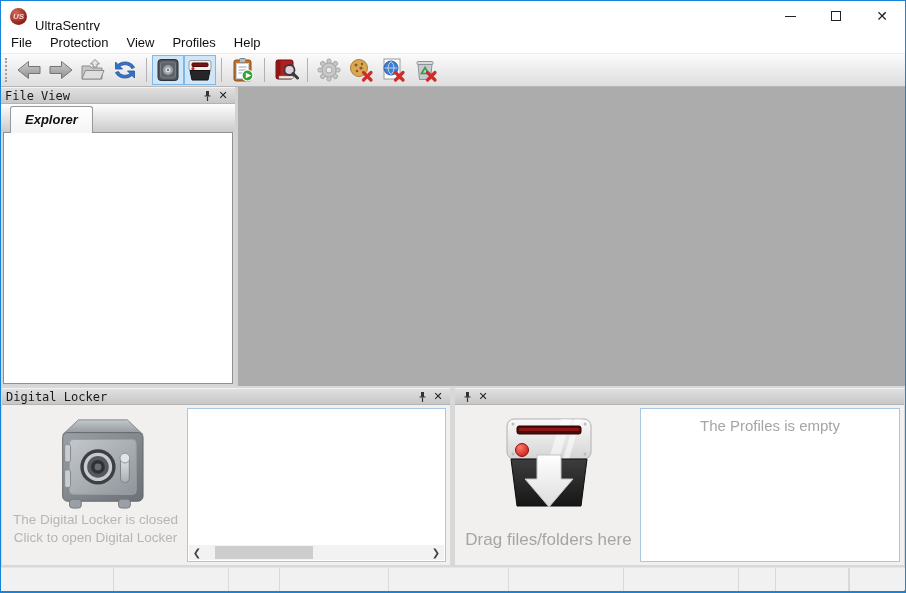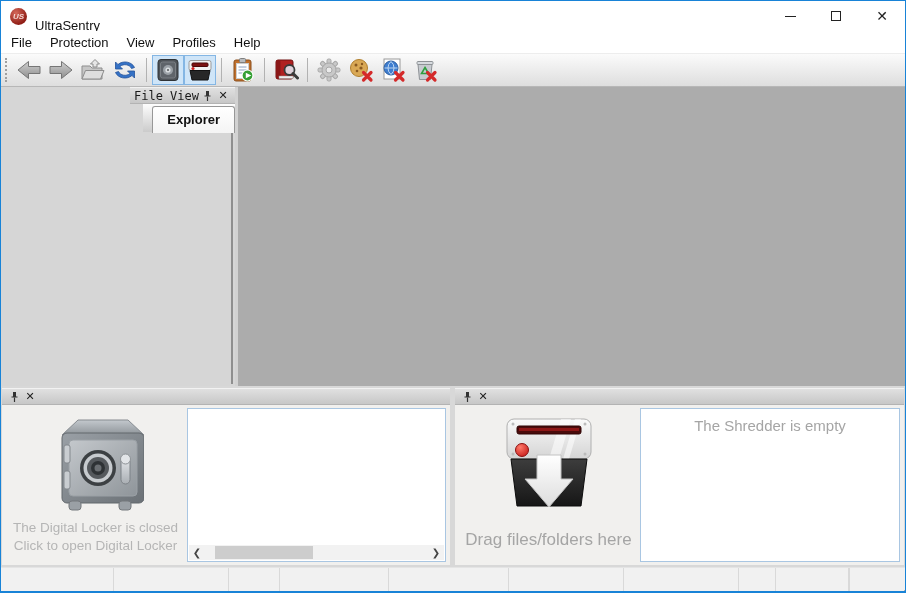--- a/index.html
+++ b/index.html
@@ -35,47 +35,47 @@
     display:flex; align-items:center; padding-left:2px; flex:0 0 auto; }
   .tgrip { height:24px; width:3px; border-left:2px dotted #9f9f9f; margin:0 5px 0 2px; }
   .tb { width:32px; height:30px; display:flex; align-items:center; justify-content:center;
     background:transparent; border:1px solid transparent; padding:0; }
   .tb.active { background:#cfe5f8; border-color:#84b6e4; }
   .tsep { width:1px; height:24px; background:#b2b2b2; margin:0 5px; flex:0 0 auto; }
 
   
   .workspace { height:299px; display:flex; background:#acacac; flex:0 0 auto; }
   .fileview { width:237px; background:#d6d6d6; display:flex; flex-direction:column;
-    border-right:3px solid #d2d2d2; flex:0 0 auto;align-items:flex-end; }
+    border-right:3px solid #d2d2d2; flex:0 0 auto; }
   .panel-header { height:17px; background:linear-gradient(#e0e0e0,#c7c7c7);
     border-top:1px solid #f2f2f2; border-bottom:1px solid #b3b3b3;
     display:flex; align-items:center; padding:0 4px;
     font:12px "DejaVu Sans Mono", monospace; color:#1a1a1a; flex:0 0 auto; }
   .ph-title { flex:1; white-space:nowrap; }
   .ph-btn { width:16px; height:15px; display:flex; align-items:center; justify-content:center;
     background:transparent; border:none; color:#222; font-size:11px; line-height:1; padding:0; }
   .tabstrip { height:28px; background:linear-gradient(#fdfdfd,#cbcbcb);
-    display:flex; align-items:flex-end; padding-left:9px; flex:0 0 auto; }
+    display:flex; align-items:flex-end; padding-left:9px; flex:0 0 auto;font-style:italic; }
   .tab { position:relative; top:1px; background:linear-gradient(#ffffff,#f4f4f4);
     border:1px solid #979797; border-bottom:none; border-radius:3px 3px 0 0;
     padding:5px 14px 6px; font-weight:bold; font-size:13px; color:#111; }
   .fv-content { flex:1; margin:0 2px 2px; background:#fff; border:1px solid #8f8f8f; }
   .mainarea { flex:1; background:#acacac; }
 
   
   .bottom { height:181px; background:#d8d8d8; display:flex; padding:2px 1px; gap:5px; flex:0 0 auto; }
   .bpanel { display:flex; flex-direction:column; background:#f1f0ee; }
   .bpanel.dl { width:448px; flex:0 0 auto; }
   .bpanel.fs { flex:1; }
   .bp-content { flex:1; display:flex; padding:2px 3px 2px 2px; overflow:hidden; }
   .bp-left { width:183px; flex:0 0 auto; display:flex; flex-direction:column; align-items:center; }
   .bp-left .spacer { flex:1; }
   .bp-list { flex:1; background:#fff; border:1px solid #a9c6e2; position:relative; margin:1px 1px 1px 0; }
   .dl-caption { font-size:13.5px; color:#b5b5b5; line-height:18px; text-align:center; }
-  .dl-captions { margin-bottom:8px; }
+  .dl-captions { margin-bottom:16px; }
   .fs-caption { font-size:17px; color:#a5a5a5; margin-bottom:13px; }
   .fs-empty { font-size:15px; color:#a5a5a5; text-align:center; padding-top:8px; }
 
   
   .hscroll { position:absolute; left:1px; right:1px; bottom:1px; height:15px;
     background:#f2f2f2; display:flex; align-items:stretch; }
   .hs-arrow { width:16px; border:none; background:#f2f2f2; color:#444; font-size:10px;
     line-height:15px; text-align:center; padding:0; }
   .hs-track { flex:1; position:relative; }
   .hs-thumb { position:absolute; left:10px; top:1px; height:13px; width:98px; background:#cdcdcd; }
@@ -263,20 +263,21 @@
       </div>
       <div class="fv-content"></div>
     </div>
     <div class="mainarea"></div>
   </div>
 
   <div class="bottom">
 
     <div class="bpanel dl">
       <div class="panel-header">
+        <span class="ph-title">Digital Locker</span>
         <button class="ph-btn">
           <svg width="11" height="12" viewBox="0 0 11 12">
             <path d="M4,1 h3 v4.5 h1.5 v1 h-6 v-1 h1.5 Z" fill="#333"></path>
             <line x1="5.5" y1="6.5" x2="5.5" y2="11" stroke="#333" stroke-width="1.2"></line>
           </svg>
         </button>
         <button class="ph-btn">
             <span>✕</span>
           </button>
       </div>
@@ -377,21 +378,21 @@
             <circle cx="14" cy="45" r="1.5" fill="#bbbbbb"></circle>
               <circle cx="86" cy="45" r="1.5" fill="#bbbbbb"></circle>
             <circle cx="23" cy="41" r="6.5" fill="url(#led)" stroke="#8a1111"></circle>
             <polygon points="12,50 88,50 82,97 18,97" fill="url(#shredBody)" stroke="#0d0d0d"></polygon>
             <path d="M38,46 h24 v24 h12 L50,98 26,70 h12 Z" fill="url(#arrowG)" stroke="#c2c2c2"></path>
           </svg>
           <div class="spacer"></div>
           <div class="fs-caption">Drag files/folders here</div>
         </div>
         <div class="bp-list">
-          <div class="fs-empty">The Shredder is empty</div>
+          <div class="fs-empty">The Profiles is empty</div>
         </div>
       </div>
     </div>
 
   </div>
 
   <div class="statusbar">
     <div class="ss" style="width:113px"></div>
     <div class="ss" style="width:115px"></div>
     <div class="ss" style="width:51px"></div>

